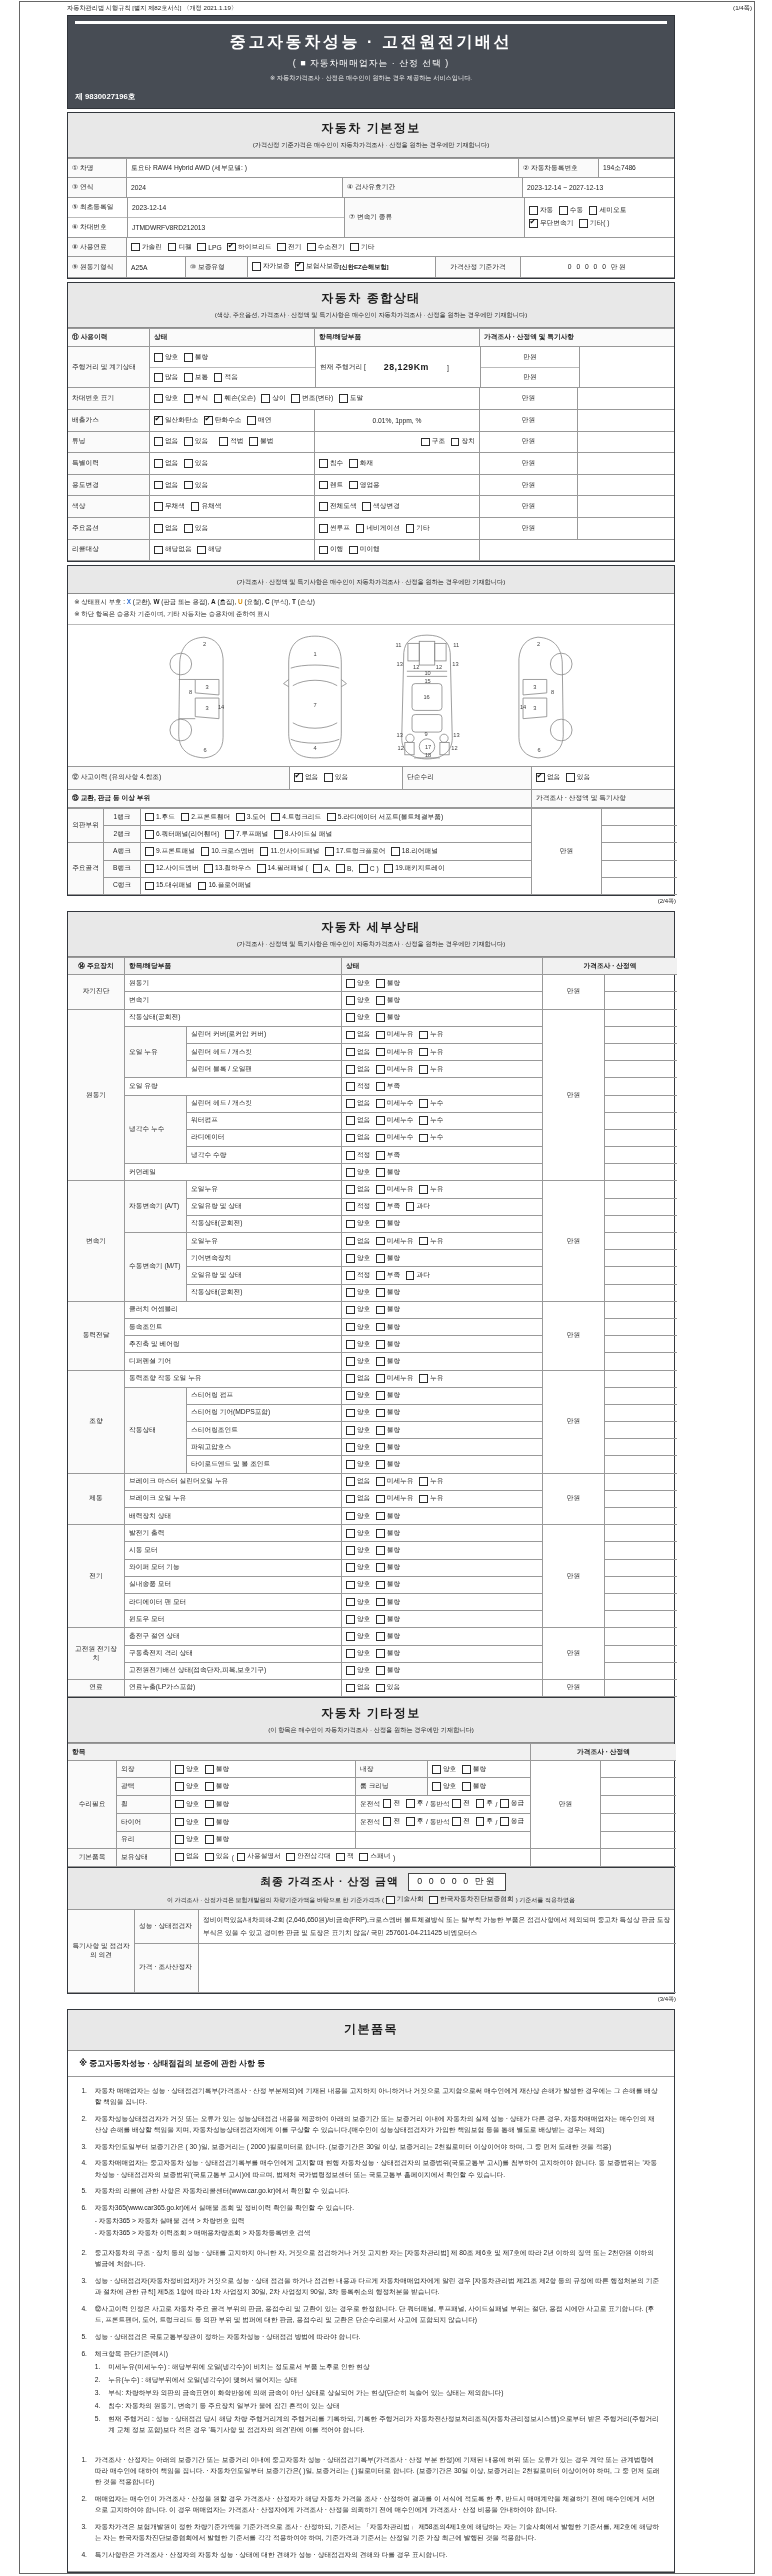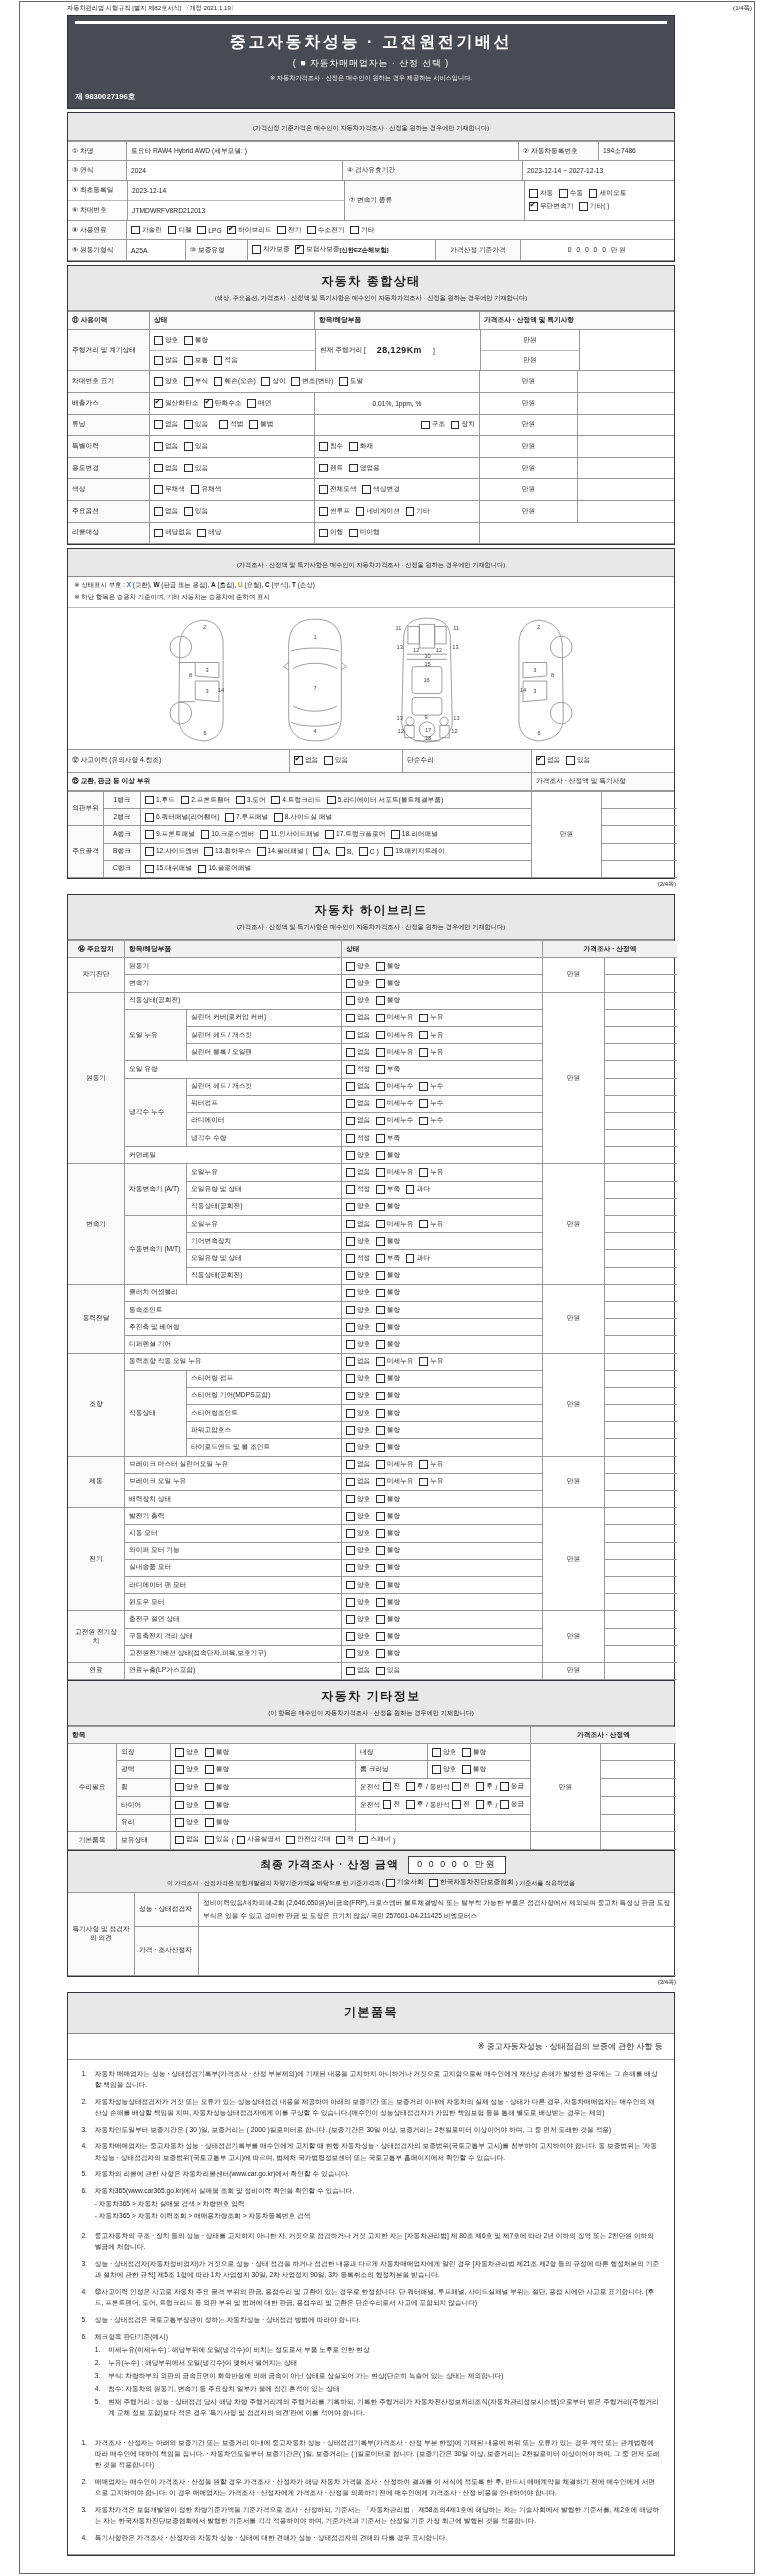--- a/index.html
+++ b/index.html
@@ -65,21 +65,21 @@
   .kmbig{font-size:8.8px;font-weight:bold;letter-spacing:0.5px;}
 
   
   .fp-band{background:#e8e8e8;border-top:1px solid #33373d;padding:5.2px 0 4.1px 0;text-align:center;}
   .fp-line{display:flex;justify-content:center;align-items:center;gap:9.3px;}
   .fp-label{font-size:10.8px;font-weight:bold;letter-spacing:1px;margin-left:24px;}
   .fp-box{border:0.8px solid #444;background:#fff;padding:2.1px 8.2px;font-size:8.8px;letter-spacing:2.1px;}
   .fp-note{font-size:6px;margin-top:4.1px;display:flex;justify-content:center;align-items:center;gap:2.1px;}
 
   
-  .nt-sub{border-bottom:0.5px solid #999;padding:7.2px 11.3px;font-size:8px;font-weight:normal;text-align:right;}
+  .nt-sub{border-bottom:0.5px solid #999;padding:7.2px 11.3px;font-size:8px;font-weight:bold;}
   .nt-body{padding:8.2px 13.4px 5.2px 13.4px;}
   .ni{display:flex;margin-bottom:5.7px;font-size:6.7px;line-height:1.65;}
   .ni .nn{width:13.4px;flex:none;}
   .ni.sub1{margin-left:13.4px;}
 </style>
 </head>
 <body>
 
 <div class="pageframe"></div>
 
@@ -93,20 +93,21 @@
   <div class="masthead">
     <div class="hdr-line"></div>
     <div class="mh-title">중고자동차성능 · 고전원전기배선</div>
     <div class="mh-sub">( ■ 자동차매매업자는 · 산정 선택 )</div>
     <div class="mh-note">※ 자동차가격조사 · 산정은 매수인이 원하는 경우 제공하는 서비스입니다.</div>
     <div class="mh-docno">제 9830027196호</div>
   </div>
 
   <div class="sec">
     <div class="sec-head">
+      <div class="sec-title">자동차 기본정보</div>
       <div class="sec-sub">(가격산정 기준가격은 매수인이 자동차가격조사 · 산정을 원하는 경우에만 기재합니다)</div>
     </div>
     <div class="tbl">
       <div class="trow" style="height:18.5px;">
         <div class="tc lab" style="width:59px;">① 차명</div>
         <div class="tc" style="width:392px;">토요타 RAW4 Hybrid AWD (세부모델: )</div>
         <div class="tc lab" style="width:80px;">② 자동차등록번호</div>
         <div class="tc" style="flex:1;">194소7486</div>
       </div>
       <div class="trow" style="height:18.5px;">
@@ -231,21 +232,21 @@
               <span class="cb">
                 <span class="bx"></span>
                 <span class="lb">보통</span>
               </span>
               <span class="cb">
                 <span class="bx"></span>
                 <span class="lb">적음</span>
               </span>
             </div>
         </div>
-        <div class="tc" style="width:165px;gap:11px;">
+        <div class="tc" style="width:165px;gap:18px;">
           <span>현재 주행거리 [</span>
             <span class="kmbig">28,129Km</span>
             <span>]</span>
         </div>
         <div class="vstack" style="width:98px;border-right:0.5px solid #999;">
           <div class="vcell cen" style="justify-content:center;">만원</div>
           <div class="vcell cen" style="justify-content:center;">만원</div>
         </div>
         <div class="tc" style="flex:1;"></div>
       </div>
@@ -696,21 +697,21 @@
           </span>
         </div>
       <div class="last"></div>
     </div>
   </div>
 
   <div class="pmark" style="margin-left:0;">(2/4쪽)</div>
 
   <div class="sec">
     <div class="sec-head">
-      <div class="sec-title">자동차 하이브리드</div>
+      <div class="sec-title">자동차 세부상태</div>
       <div class="sec-sub">(가격조사 · 산정액 및 특기사항은 매수인이 자동차가격조사 · 산정을 원하는 경우에만 기재합니다)</div>
     </div>
     <div class="grid dgrid">
       <div class="cen ghead">⑭ 주요장치</div>
       <div class="ghead" style="grid-column:2/4;">항목/해당부품</div>
       <div class="ghead">상태</div>
       <div class="cen ghead last" style="grid-column:5/7;">가격조사 · 산정액</div>
 
       <div class="cen lab" style="grid-row:span 2;">자기진단</div>
       <div style="grid-column:2/4;">원동기</div>

